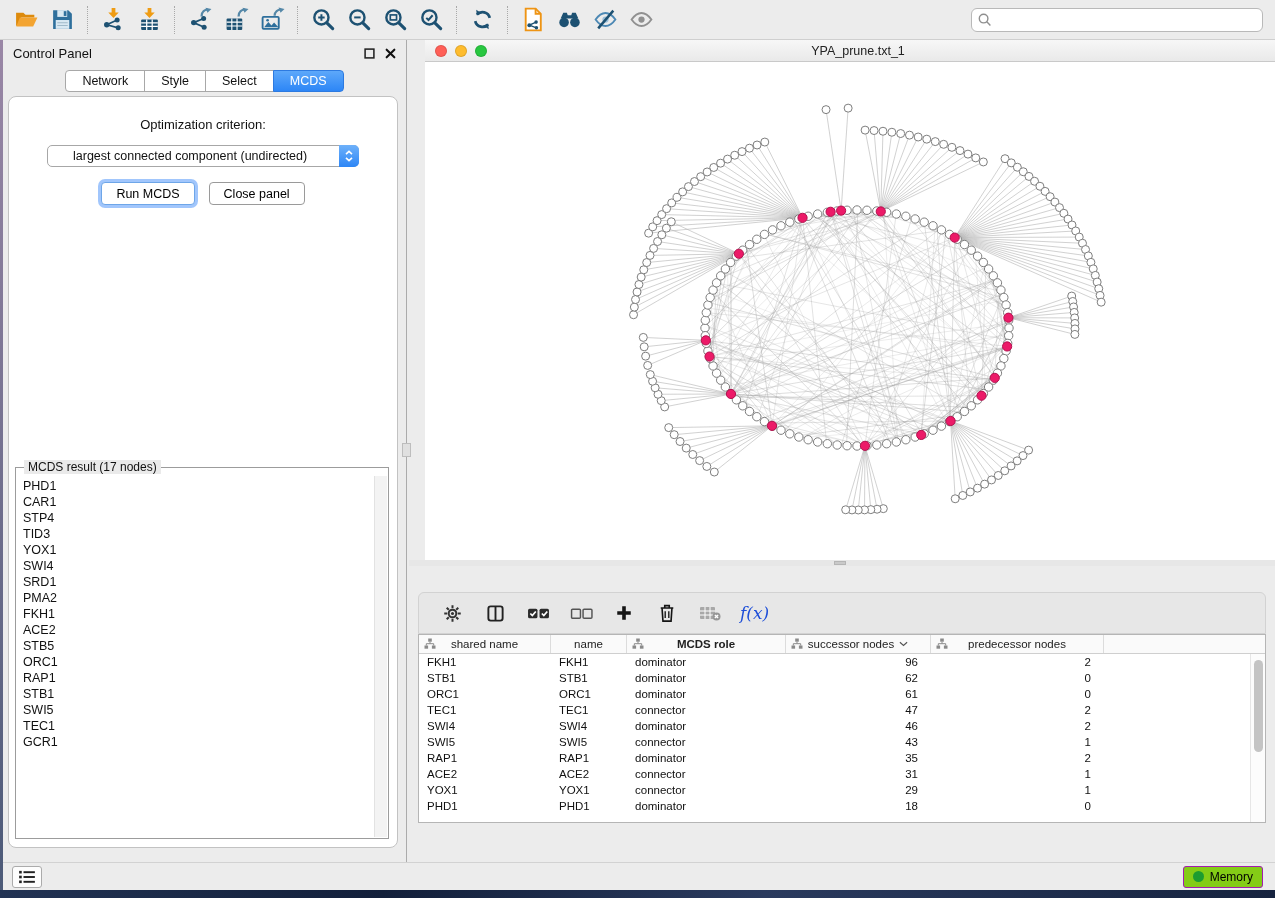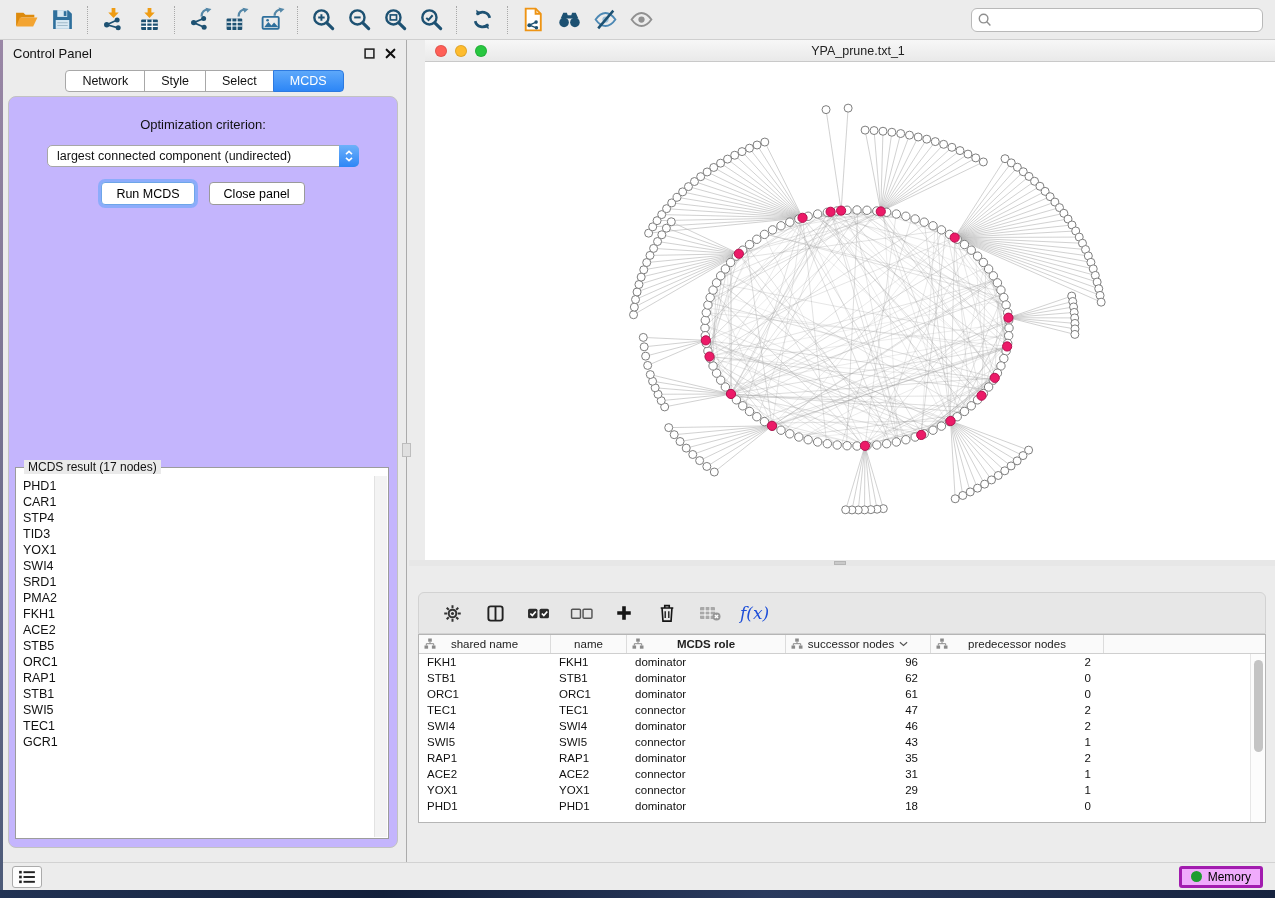--- a/index.html
+++ b/index.html
@@ -25,23 +25,23 @@
   #control-panel { left:3px; top:40px; width:403px; height:822px; background:#ececec; }
   .panel-header { height:26px; display:flex; align-items:center; padding:0 10px; }
   .panel-title { font-size:13px; color:#111; }
   .win-ctrls { margin-left:auto; display:flex; gap:10px; align-items:center; }
   .win-ctrls span { width:11px; height:11px; display:inline-flex; cursor:pointer; }
   .seg-tabs { display:flex; justify-content:center; margin-top:4px; }
   .seg-tab { height:22px; padding:0 16px; background:#fff; border:1px solid #a8a8a8; margin-left:-1px; display:flex; align-items:center; font-size:12.5px; cursor:pointer; position:relative; }
   .seg-tab:first-child { border-radius:4px 0 0 4px; margin-left:0; }
   .seg-tab:last-child { border-radius:0 4px 4px 0; }
   .seg-tab.active { background:linear-gradient(#5da8fa,#2d86f6); border-color:#2d7ae0; color:#fff; z-index:2; }
-  #cp-inner { left:5px; top:56px; width:390px; height:752px; background:#c4b5fd; border:1px solid #c2c2c2; border-radius:8px; }
+  #cp-inner { left:5px; top:56px; width:390px; height:752px; background:#ffffff; border:1px solid #c2c2c2; border-radius:8px; }
   #opt-label { text-align:center; margin-top:20px; font-size:13px; }
-  #criterion-select { position:relative; width:312px; height:22px; margin:13px auto 0; background:#fff; border:1px solid #a7a7a7; border-radius:5px; font-size:12.5px; line-height:20px; padding-left:9px; cursor:pointer; }
+  #criterion-select { position:relative; width:312px; height:22px; margin:13px auto 0; background:#fff; border:1px solid #a7a7a7; border-radius:5px; font-size:12.5px; line-height:20px; padding-left:25px; cursor:pointer; }
   #criterion-stepper { position:absolute; right:-1px; top:-1px; width:20px; height:22px; background:linear-gradient(#6eb1fa,#2d86f6); border-radius:0 5px 5px 0; display:flex; align-items:center; justify-content:center; }
   .btn-row { display:flex; justify-content:center; gap:14px; margin-top:15px; }
   .mac-btn { height:23px; padding:0 14px; background:#fff; border:1px solid #9a9a9a; border-radius:4px; font-size:12.5px; cursor:pointer; font-family:"Liberation Sans",sans-serif; }
   .mac-btn.focused { box-shadow:0 0 0 3px rgba(111,168,250,.65); border-color:#6ea6e8; }
   #mcds-fieldset { position:absolute; left:6px; top:370px; width:374px; height:372px; border:1px solid #9c9c9c; background:#fff; }
   #mcds-legend { position:absolute; left:8px; top:-8px; background:#eaeaea; padding:0 4px; font-size:12px; }
   #mcds-list { position:absolute; left:1px; top:8px; right:15px; bottom:1px; overflow:hidden; padding:2px 6px; background:#fff; }
   #mcds-list li { list-style:none; font-size:12.5px; line-height:16px; cursor:default; }
   #mcds-scroll { position:absolute; right:1px; top:8px; width:13px; bottom:1px; background:#f3f3f3; border-left:1px solid #e2e2e2; }
 
@@ -74,21 +74,21 @@
   #grid-body { position:relative; }
   .grow { display:flex; height:16px; cursor:default; }
   .gcell { font-size:11.5px; line-height:16px; white-space:nowrap; overflow:hidden; }
   #grid-scroll { position:absolute; right:0; top:19px; bottom:0; width:15px; background:#fcfcfc; border-left:1px solid #e6e6e6; }
   #grid-thumb { position:absolute; left:3px; top:6px; width:9px; height:92px; border-radius:5px; background:#c4c4c4; }
   #tp-tabs { position:absolute; left:0; right:0; top:266px; display:flex; justify-content:center; }
 
   
   #status-bar { left:0; top:862px; width:1275px; height:28px; background:#ececec; border-top:1px solid #d2d2d2; display:flex; align-items:center; padding:0 12px; }
   #list-btn { width:30px; height:22px; background:#fdfdfd; border:1px solid #ababab; border-radius:3px; display:flex; align-items:center; justify-content:center; cursor:pointer; }
-  #memory-btn { margin-left:auto; height:22px; background:#f0abfc; border:3px solid #a21caf; border-radius:3px; display:flex; align-items:center; gap:6px; padding:0 9px; font-size:12px; cursor:pointer; }
+  #memory-btn { margin-left:auto; height:22px; background:#84cc16; border:1px solid #a21caf; border-radius:3px; display:flex; align-items:center; gap:6px; padding:0 9px; font-size:12px; cursor:pointer; }
   #memory-dot { width:11px; height:11px; border-radius:50%; background:#1d9c30; }
 </style>
 </head>
 <body>
 
 <div id="screen">
 
   <div class="abs" id="toolbar">
     <button class="tb-btn">
         <svg viewBox="0 0 24 24">

